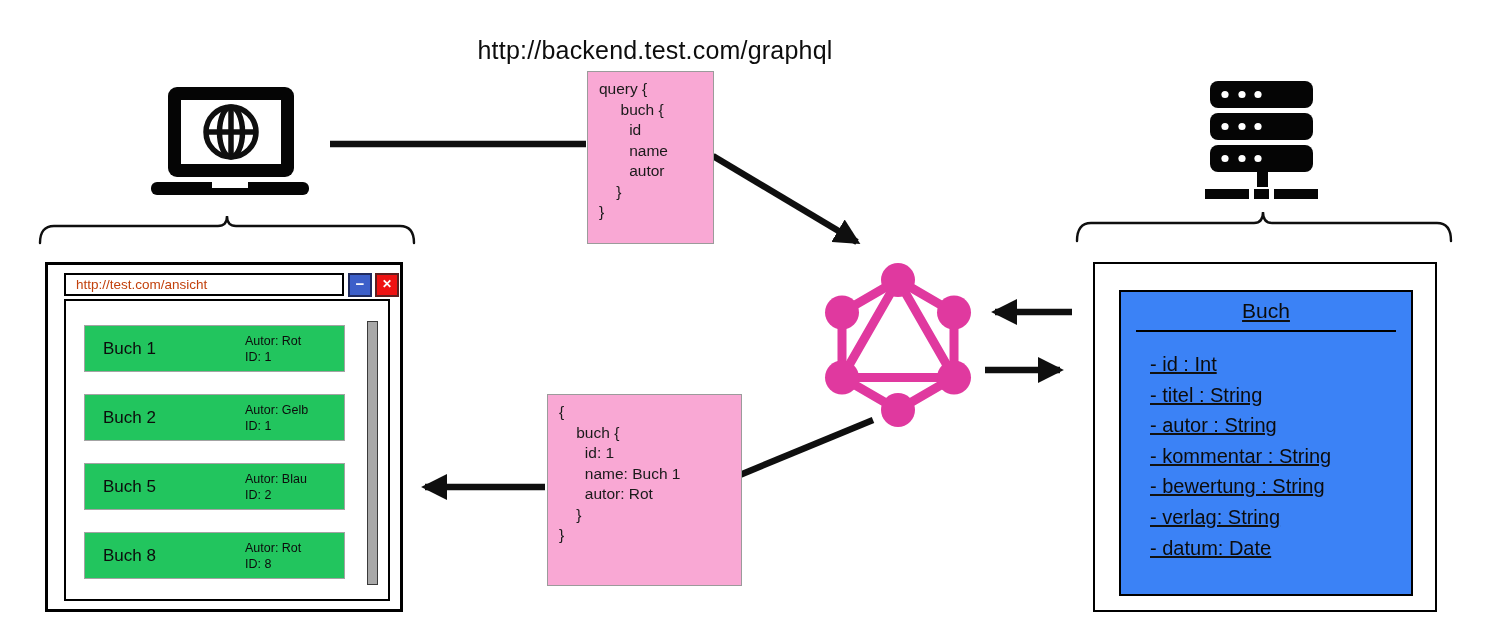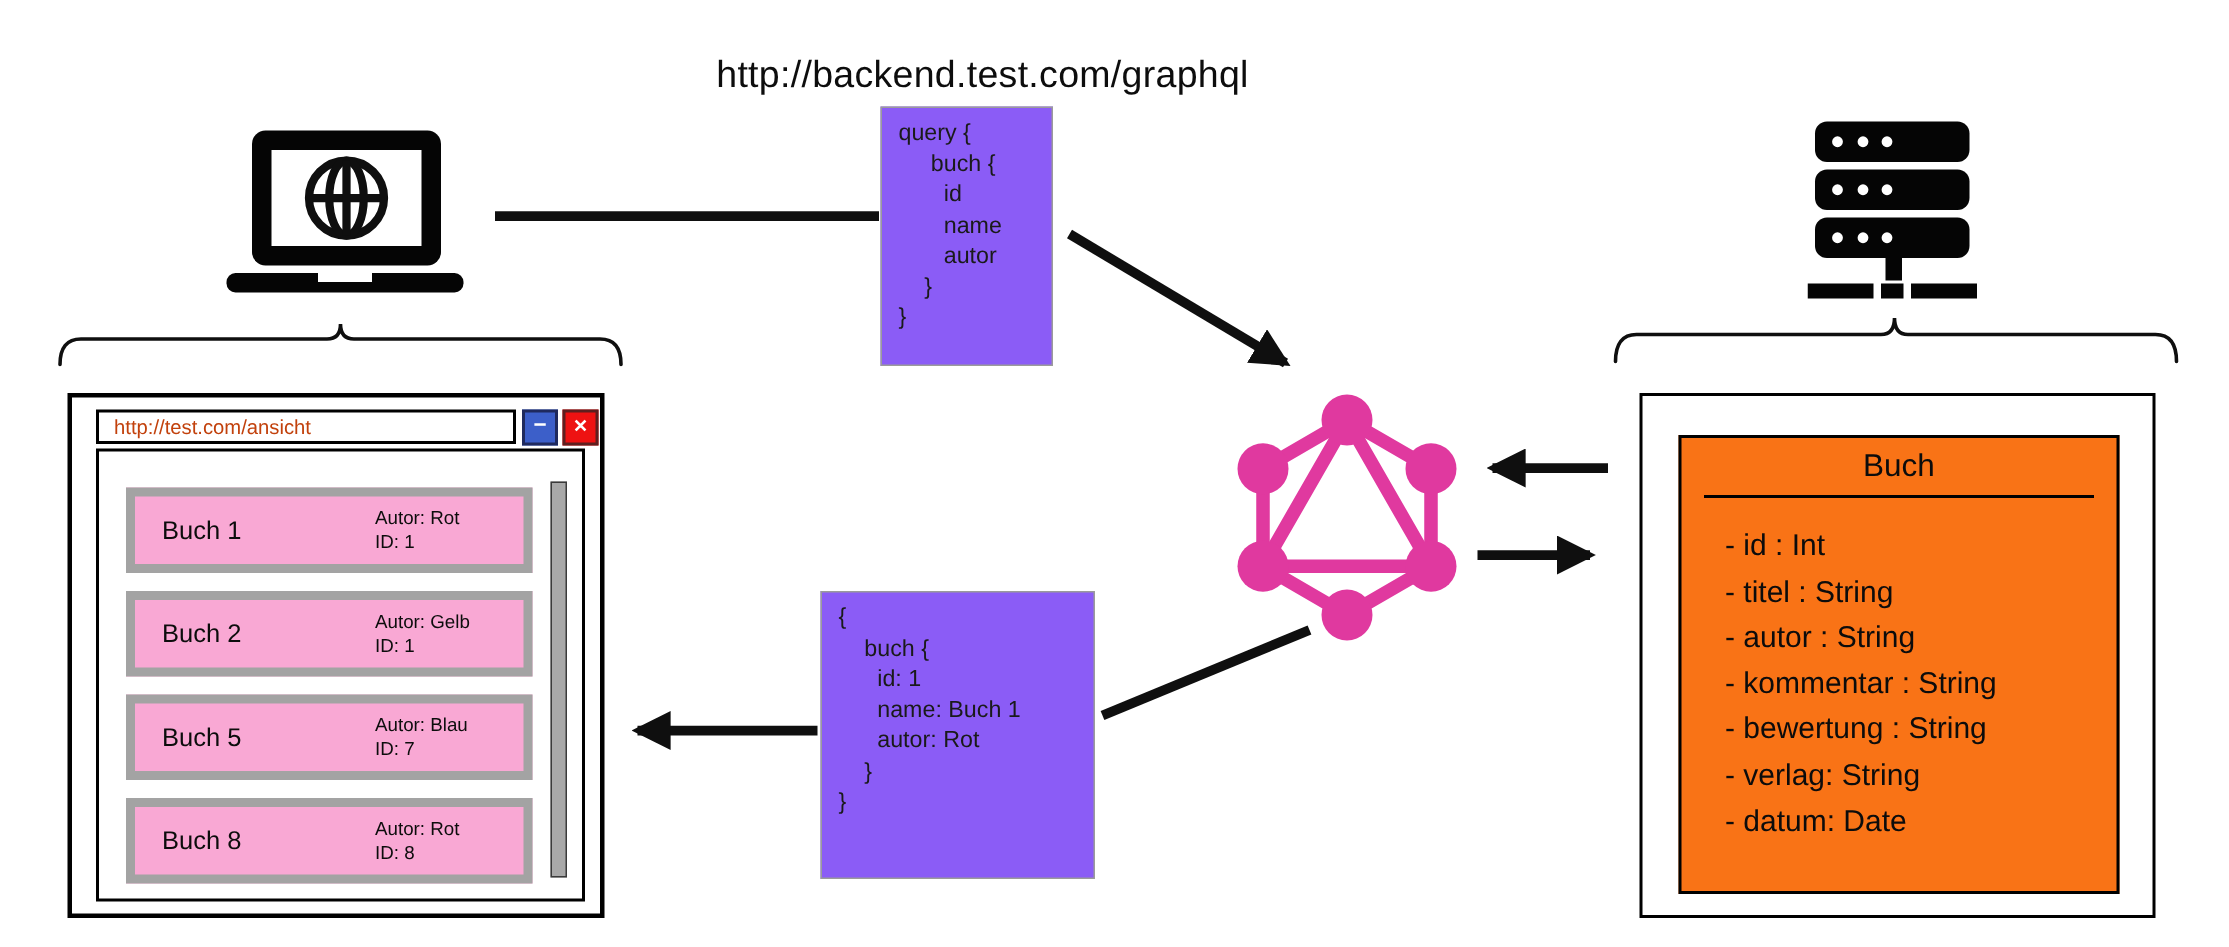--- a/index.html
+++ b/index.html
@@ -5,44 +5,44 @@
   html,body{margin:0;padding:0;background:#fff;}
   #canvas{position:relative;width:1486px;height:631px;background:#ffffff;
           font-family:"Liberation Sans",sans-serif;color:#111;overflow:hidden;border-radius:16px;}
   .abs{position:absolute;}
 
   
   #endpoint-title{left:420px;top:36px;width:470px;text-align:center;
     font-size:25px;color:#0d0d0d;letter-spacing:0.2px;}
 
   
-  .code-box{background:#8b5cf6;border:1.5px solid #9b9b9b;padding:7px 2px 0 11px;
+  .code-box{background:#f9a8d4;border:1.5px solid #9b9b9b;padding:7px 14px 0 11px;
     font-size:15.5px;line-height:20.5px;color:#1a1a1a;}
   .code-line{white-space:pre;}
   #query-box{left:587px;top:71px;width:100px;height:164px;}
   #response-box{left:547px;top:394px;width:168px;height:183px;}
 
   
   #browser-window{left:45px;top:262px;width:352px;height:344px;border:3px solid #000;background:#fff;}
   #url-bar{left:16px;top:8px;width:266px;height:17px;border:2px solid #000;
     font-size:13.5px;padding:2px 0 0 10px;background:#fff;color:#c2410c;}
   #min-button{left:300px;top:8px;width:20px;height:20px;background:#3c5fc9;border:2px solid #1f2a5e;
     color:#fff;text-align:center;font-size:15px;font-weight:bold;line-height:18px;cursor:default;}
   #close-button{left:327px;top:8px;width:20px;height:20px;background:#ee1212;border:2px solid #5e1f1f;
     color:#fff;text-align:center;font-size:12px;font-weight:bold;line-height:19px;cursor:default;}
   #browser-content{left:16px;top:34px;width:322px;height:298px;border:2.5px solid #000;background:#fff;}
-  .book-item{position:absolute;left:18px;width:259px;height:45px;border:6px solid #a3a3a3;background:#f9a8d4;}
+  .book-item{position:absolute;left:18px;width:259px;height:45px;border:1px solid #a3a3a3;background:#22c55e;}
   .book-title{position:absolute;left:18px;top:50%;transform:translateY(-50%);font-size:17px;color:#0c0c0c;}
   .book-detail{position:absolute;left:160px;top:50%;transform:translateY(-50%);
     font-size:12.5px;line-height:16.5px;color:#0c0c0c;}
   #scrollbar{left:301px;top:20px;width:9px;height:262px;background:#a8a8a8;border:1.5px solid #3a3a3a;}
 
   
   #entity-outer{left:1093px;top:262px;width:340px;height:346px;border:2.5px solid #000;background:#fff;}
-  #entity-inner{left:24px;top:26px;width:290px;height:302px;border:2px solid #000;background:#f97316;}
+  #entity-inner{left:24px;top:26px;width:290px;height:302px;border:2px solid #000;background:#3b82f6;text-decoration:underline;}
   #entity-title{padding-top:7px;text-align:center;font-size:21px;color:#0c0c0c;}
   #entity-sep{margin:7px 15px 0 15px;border-top:2px solid #000;}
   #entity-attrs{padding:17px 0 0 29px;font-size:20px;line-height:30.6px;color:#0c0c0c;}
 
   svg{display:block;}
   .stroke{stroke:#0f0f0f;fill:none;}
 </style>
 </head>
 <body>
 
@@ -165,21 +165,21 @@
         <span class="book-title">Buch 2</span>
         <span class="book-detail">
           <span style="display:block">Autor: Gelb</span>
           <span style="display:block">ID: 1</span>
         </span>
       </div>
       <div class="book-item" style="top:162px;">
         <span class="book-title">Buch 5</span>
         <span class="book-detail">
           <span style="display:block">Autor: Blau</span>
-          <span style="display:block">ID: 7</span>
+          <span style="display:block">ID: 2</span>
         </span>
       </div>
       <div class="book-item" style="top:231px;">
         <span class="book-title">Buch 8</span>
         <span class="book-detail">
           <span style="display:block">Autor: Rot</span>
           <span style="display:block">ID: 8</span>
         </span>
       </div>
       <div id="scrollbar" class="abs"></div>

